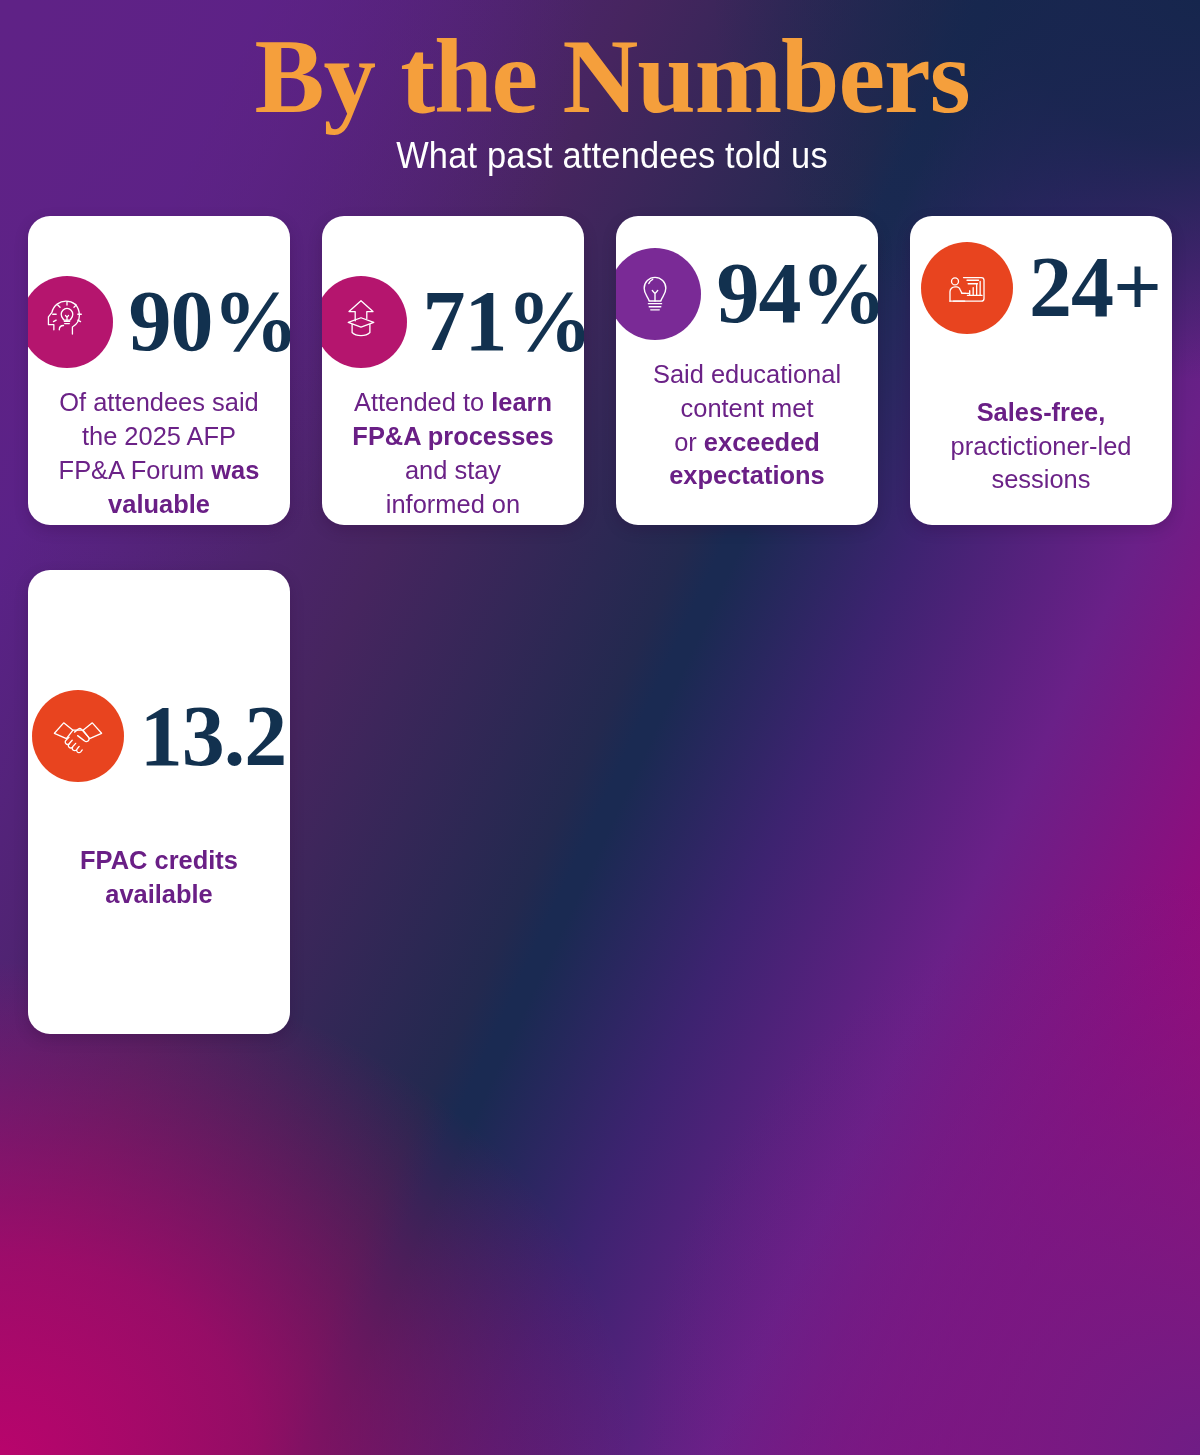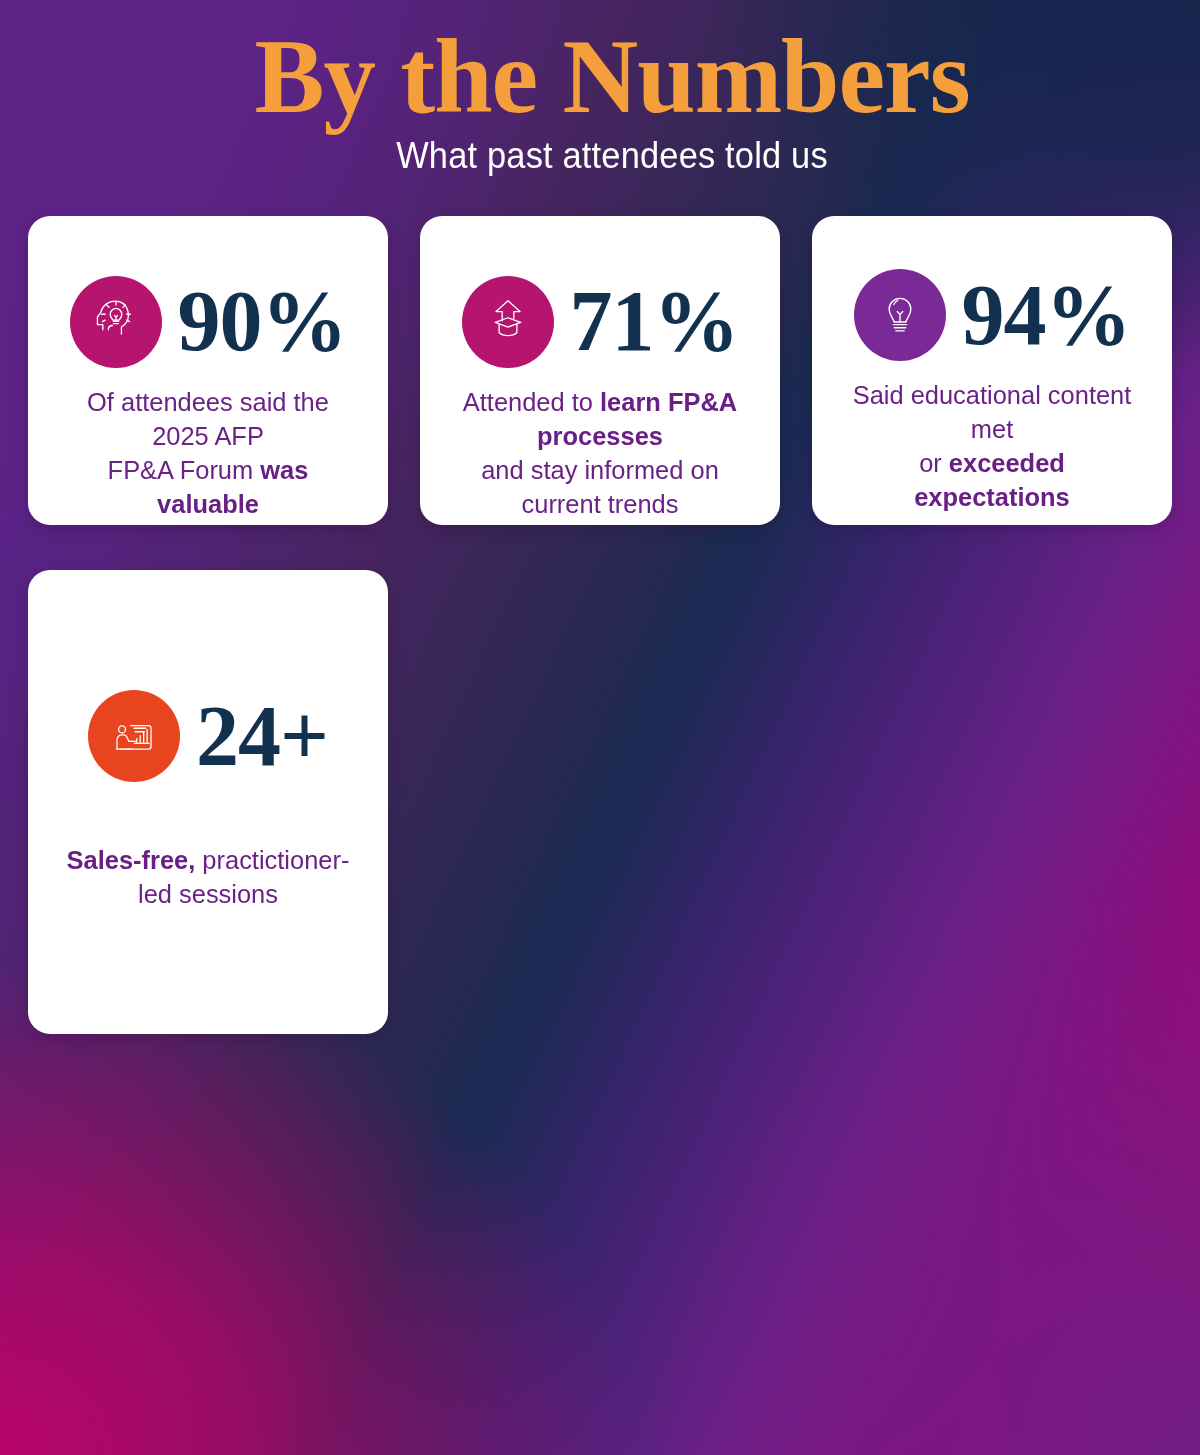--- a/index.html
+++ b/index.html
@@ -53,38 +53,38 @@
     letter-spacing:0.2px;
     transform:scaleX(0.93);
   }
 
   
   .grid {
     position:absolute;
     left:28px; right:28px;
     top:216px;
     display:grid;
-    grid-template-columns:1fr 1fr 1fr;
+    grid-template-columns:1fr 1fr 1fr 1fr;
     grid-template-rows:309px 464px 324px;
     column-gap:32px;
     row-gap:45px;
   }
   .card {
     background:#ffffff;
     border-radius:22px;
     box-shadow:0 5px 14px rgba(40,0,50,0.22);
     display:flex;
     flex-direction:column;
     align-items:center;
     justify-content:center;
     padding:10px 26px;
     overflow:hidden;
   }
   .card.r1 { justify-content:flex-start; padding-top:60px; }
-  .card.r2 { justify-content:flex-end; }
+  .card.r2 { justify-content:center; }
   .card.r3 { justify-content:center; padding-bottom:12px;gap:40px; }
 
   .statrow {
     display:flex;
     align-items:center;
     justify-content:center;
     gap:16px;
   }
   .badge {
     width:92px; height:92px;
@@ -173,20 +173,33 @@
         <div class="statrow">
           <div class="badge" style="background: rgb(232, 68, 31);">
             <svg viewBox="0 0 150 130">
               <use href="#sym-presenter-chart-icon"></use>
             </svg>
           </div>
           <div class="stat">24+</div>
         </div>
         <div class="caption single">
           <div><b>Sales-free,</b><span> practictioner-led sessions</span></div>
+        </div>
+      </div>
+      <div class="card r3">
+        <div class="statrow">
+          <div class="badge" style="background: rgb(232, 68, 31);">
+            <svg viewBox="0 0 150 130">
+              <use href="#sym-handshake-icon"></use>
+            </svg>
+          </div>
+          <div class="stat">13.2</div>
+        </div>
+        <div class="caption single">
+          <div><b>FPAC credits available</b></div>
         </div>
       </div>
     </div>
 </div>
 
 <svg width="0" height="0" style="position:absolute" aria-hidden="true">
   <defs>
 
     <g id="sym-head-lightbulb-icon">
       <g fill="none" stroke="#fff" stroke-width="3.4" stroke-linecap="round" stroke-linejoin="round">

